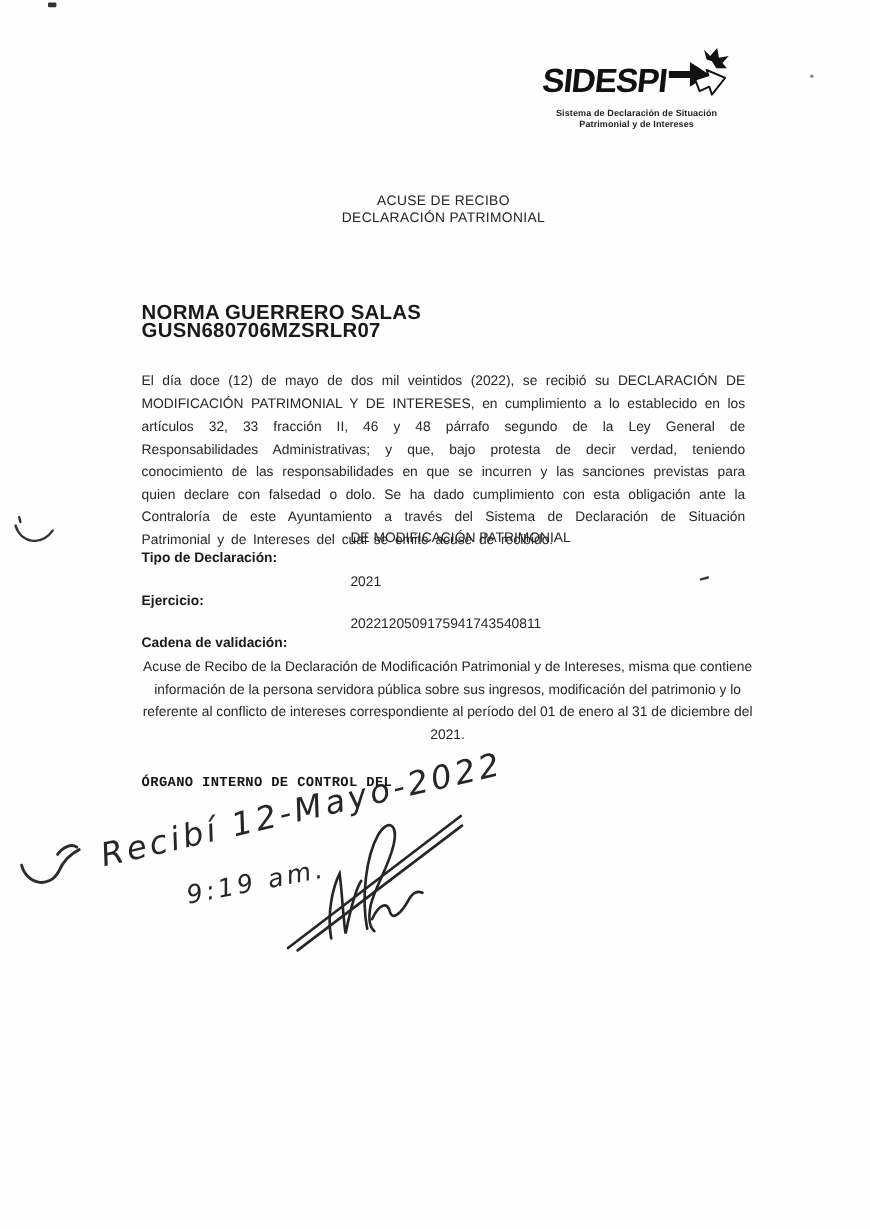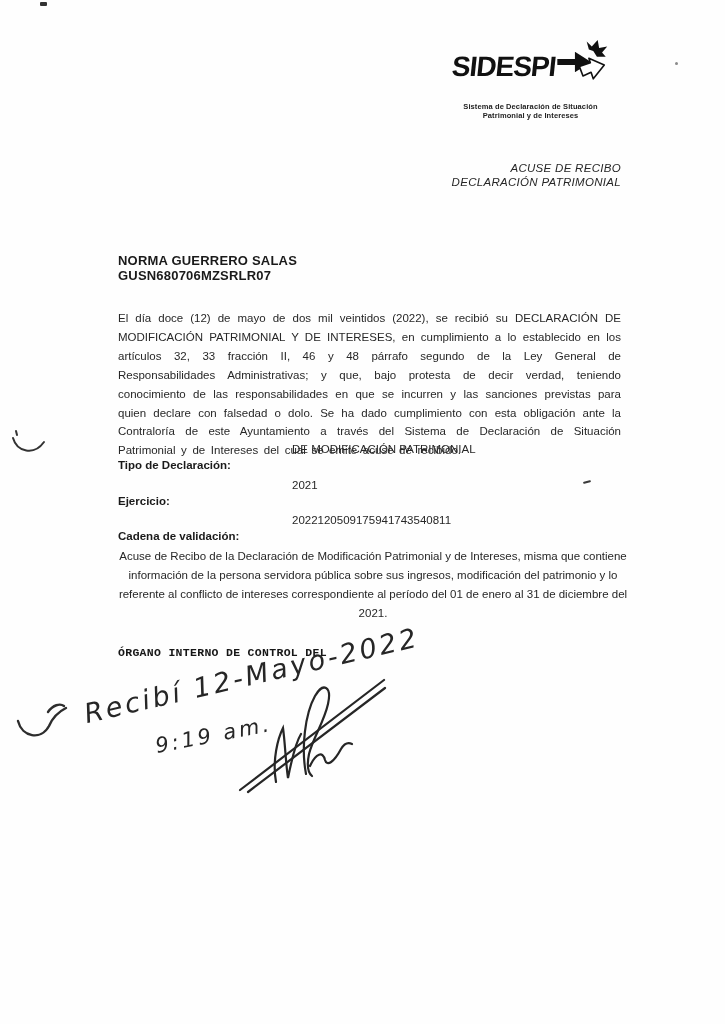--- a/index.html
+++ b/index.html
@@ -15,33 +15,33 @@
   }
   
   .logo { position:absolute; left:448px; top:46px; width:165px; text-align:center; }
   .logo-row { display:flex; align-items:center; justify-content:center; }
   .logo-word {
     font-size:28px; font-weight:bold; color:#111;
     letter-spacing:-1px; transform:skewX(-6deg);
   }
   .logo-arrow { margin-left:2px; margin-top:-6px; }
   .logo-tagline {
-    margin-top:14px; font-size:7.5px; font-weight:bold; color:#222;
+    margin-top:1px; font-size:7.5px; font-weight:bold; color:#222;
     line-height:9px; letter-spacing:0.1px;
   }
   
   .doc-title {
     position:absolute; left:118px; top:161px; width:503px;
-    text-align:right; font-size:11.5px; line-height:14px;
-    color:#262626; letter-spacing:0.3px;font-style:italic;
+    text-align:center; font-size:11.5px; line-height:14px;
+    color:#262626; letter-spacing:0.3px;
   }
   
   .declarant {
     position:absolute; left:118px; top:253px;
-    font-size:13px; font-weight:bold; color:#1a1a1a; line-height:15px;
+    font-size:17px; font-weight:bold; color:#1a1a1a; line-height:15px;
     letter-spacing:0.2px;
   }
   
   .para1 {
     position:absolute; left:118px; top:295px; width:503px;
     font-size:11.5px; line-height:18.9px; text-align:justify;
     word-spacing:2.4px; color:#272727;margin-top:14px;
   }
   .fields { position:absolute; left:118px; top:440px; width:460px; font-size:11.5px; }
   .field-row { display:flex; line-height:19.6px; }

